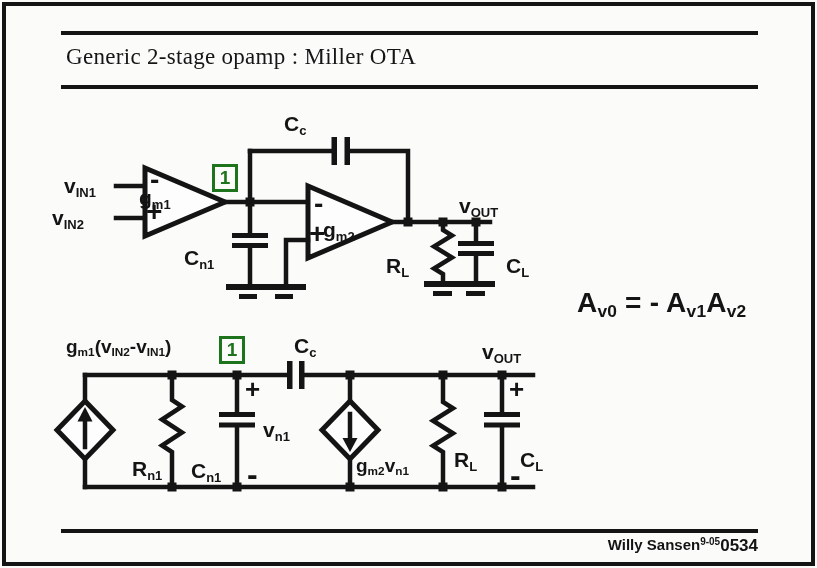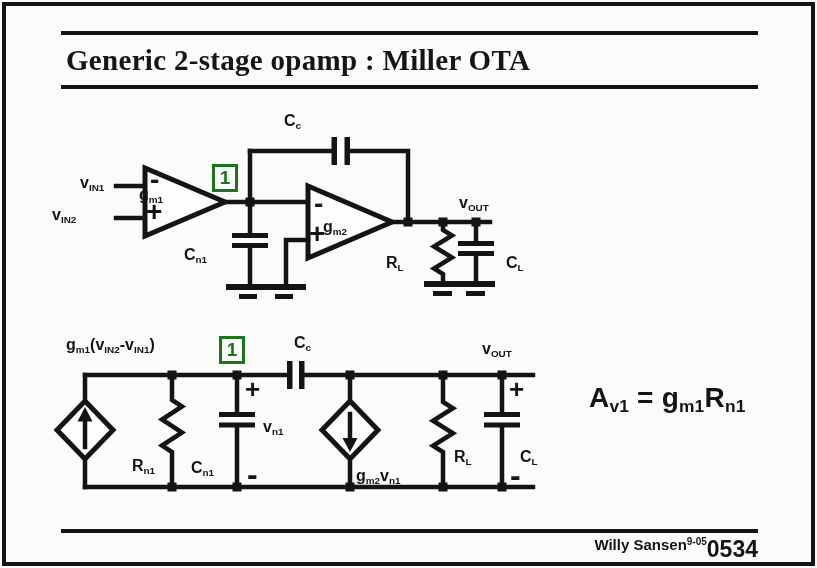--- a/index.html
+++ b/index.html
@@ -4,47 +4,47 @@
 <style>
   html,body{margin:0;padding:0;background:#888;}
   .slide{
     position:relative;width:817px;height:568px;background:var(--paper,#fbfbfa);
     overflow:hidden;font-family:"Liberation Sans",sans-serif;color:var(--ink,#141414);
   }
   .slide-border{position:absolute;inset:2px;border:4px solid var(--ink,#141414);pointer-events:none;}
   .rule{position:absolute;left:61px;width:697px;height:4px;background:var(--ink,#141414);}
   .page-title{
     position:absolute;left:66px;top:44px;margin:0;
-    font-family:"Liberation Serif",serif;font-weight:700;font-size:29px;
+    font-family:"Liberation Serif",serif;font-weight:400;font-size:23px;
     letter-spacing:.3px;white-space:nowrap;color:#151515;
   }
   .canvas{position:absolute;left:0;top:0;}
   .canvas .wire{stroke:var(--ink,#141414);fill:none;stroke-width:4.5;stroke-linecap:square;}
   .canvas .sym{stroke:var(--ink,#141414);fill:#fdfdfd;stroke-width:5;stroke-linejoin:miter;}
   .canvas .blk{fill:var(--ink,#141414);stroke:none;}
   .lbl{
-    position:absolute;font-weight:700;font-size:16px;line-height:1.15;
+    position:absolute;font-weight:700;font-size:21px;line-height:1.15;
     white-space:nowrap;color:var(--ink,#141414);
   }
   .lbl .sub{font-size:0.62em;vertical-align:-0.27em;}
   .sign{font-size:28px;font-weight:700;}
-  .small-lbl{font-size:16px;}
+  .small-lbl{font-size:19px;}
   .eq{font-size:28px;letter-spacing:.2px;}
   .node-badge{
     position:absolute;width:26px;height:28px;border:3px solid var(--green,#1d741d);
     box-sizing:border-box;display:flex;align-items:center;justify-content:center;
     font-weight:700;font-size:19px;color:var(--green,#1d741d);background:transparent;
   }
   .footer{
     position:absolute;top:536px;right:59px;display:flex;align-items:flex-start;
     font-weight:700;color:#131313;
   }
   .footer .author{font-size:15px;}
   .footer .date{font-size:10px;}
-  .footer .num{font-size:23px;}
+  .footer .num{font-size:17px;}
 </style>
 </head>
 <body>
 
 <div class="slide">
   <div class="slide-border"></div>
 
   <div class="rule" style="top:31px"></div>
   <h1 class="page-title">Generic 2-stage opamp : Miller OTA</h1>
   <div class="rule" style="top:85px"></div>
@@ -152,21 +152,21 @@
       <rect class="blk" x="438.5" y="370.5" width="9" height="9"></rect>
       <rect class="blk" x="497.5" y="370.5" width="9" height="9"></rect>
       <rect class="blk" x="167.5" y="482.5" width="9" height="9"></rect>
       <rect class="blk" x="232.5" y="482.5" width="9" height="9"></rect>
       <rect class="blk" x="345.5" y="482.5" width="9" height="9"></rect>
       <rect class="blk" x="438.5" y="482.5" width="9" height="9"></rect>
       <rect class="blk" x="497.5" y="482.5" width="9" height="9"></rect>
     </g>
   </svg>
 
-  <span class="lbl" style="left:80px;top:174px"><span>v</span><span class="sub">IN1</span></span>
+  <span class="lbl" style="left:64px;top:174px"><span>v</span><span class="sub">IN1</span></span>
   <span class="lbl" style="left:52px;top:206px"><span>v</span><span class="sub">IN2</span></span>
   <span class="lbl sign" style="left:150px;top:164px">-</span>
   <span class="lbl" style="left:139px;top:186px"><span>g</span><span class="sub">m1</span></span>
   <span class="lbl sign" style="left:146px;top:196px">+</span>
   <div class="node-badge" style="left:212px;top:164px">
     <span>1</span>
   </div>
   <span class="lbl" style="left:284px;top:112px"><span>C</span><span class="sub">c</span></span>
   <span class="lbl sign" style="left:314px;top:188px">-</span>
   <span class="lbl" style="left:323px;top:218px"><span>g</span><span class="sub">m2</span></span>
@@ -180,27 +180,27 @@
   <div class="node-badge" style="left:219px;top:336px">
     <span>1</span>
   </div>
   <span class="lbl" style="left:294px;top:334px"><span>C</span><span class="sub">c</span></span>
   <span class="lbl" style="left:482px;top:340px"><span>v</span><span class="sub">OUT</span></span>
   <span class="lbl sign" style="left:245px;top:375px;font-size:26px">+</span>
   <span class="lbl" style="left:263px;top:418px"><span>v</span><span class="sub">n1</span></span>
   <span class="lbl sign" style="left:247px;top:456px;font-size:32px">-</span>
   <span class="lbl" style="left:132px;top:457px"><span>R</span><span class="sub">n1</span></span>
   <span class="lbl" style="left:191px;top:459px"><span>C</span><span class="sub">n1</span></span>
-  <span class="lbl small-lbl" style="left:356px;top:467px"><span>g</span><span class="sub">m2</span><span>v</span><span class="sub">n1</span></span>
+  <span class="lbl small-lbl" style="left:356px;top:455px"><span>g</span><span class="sub">m2</span><span>v</span><span class="sub">n1</span></span>
   <span class="lbl" style="left:454px;top:448px"><span>R</span><span class="sub">L</span></span>
   <span class="lbl" style="left:520px;top:448px"><span>C</span><span class="sub">L</span></span>
   <span class="lbl sign" style="left:509px;top:375px;font-size:26px">+</span>
   <span class="lbl sign" style="left:510px;top:457px;font-size:32px">-</span>
 
-  <span class="lbl eq" style="left:589px;top:382px"><span>A</span><span class="sub">v1</span><span> = g</span><span class="sub">m1</span><span>R</span><span class="sub">n1</span></span>
+  <span class="lbl eq" style="left:577px;top:287px"><span>A</span><span class="sub">v0</span><span> = - A</span><span class="sub">v1</span><span>A</span><span class="sub">v2</span></span>
 
   <div class="rule" style="top:529px"></div>
   <div class="footer">
     <span class="author">Willy Sansen</span>
     <span class="date">9-05</span>
     <span class="num">0534</span>
   </div>
 </div>
 
 </body></html>

